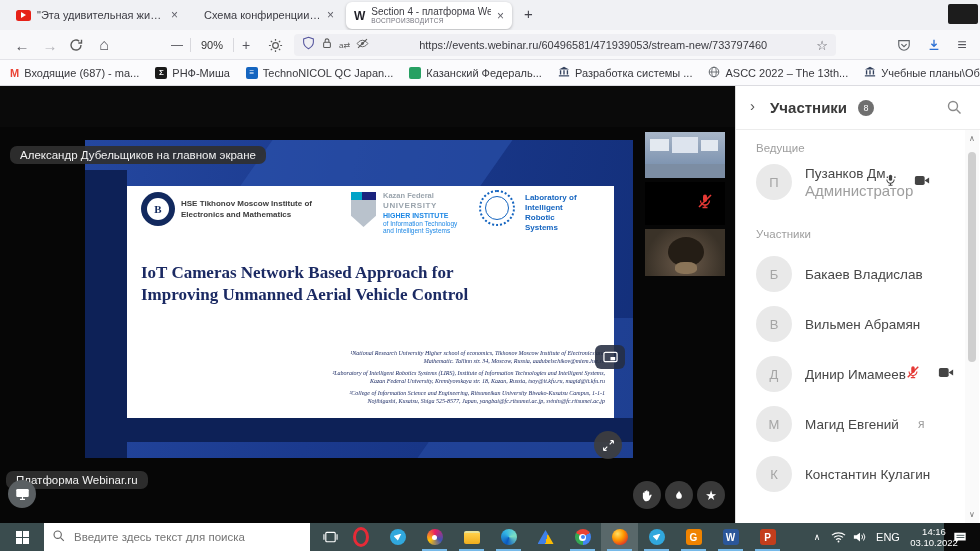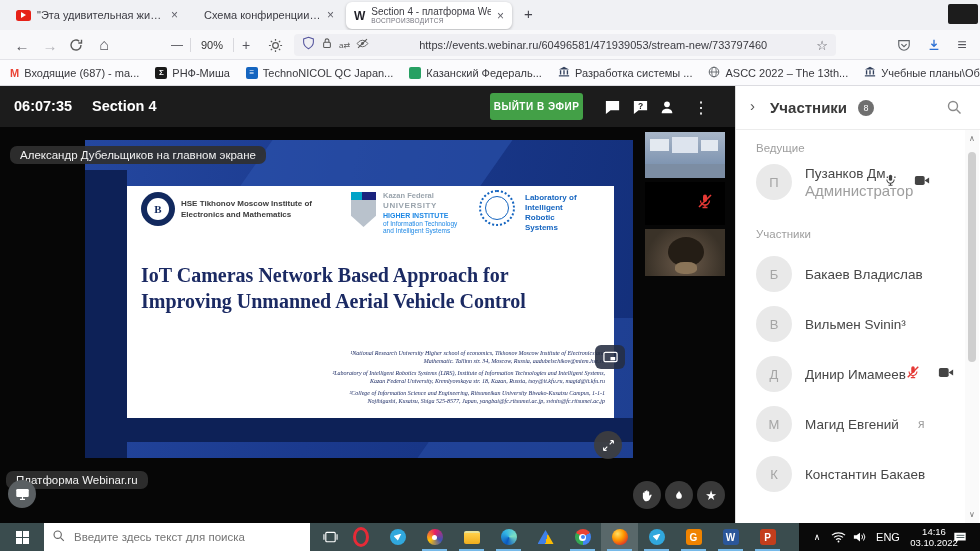--- a/index.html
+++ b/index.html
@@ -47,21 +47,21 @@
   .kfu-sh{position:absolute;left:224px;top:6px;width:25px;height:35px;background:#b9c2cc;clip-path:polygon(0 0,100% 0,100% 68%,50% 100%,0 68%);}
   .kfu-band{position:absolute;left:0;top:0;width:100%;height:8px;background:linear-gradient(90deg,#00a3c8 0 45%,#1a237e 45% 100%);}
   .kfu-tx{position:absolute;left:256px;top:6px;font-family:"Liberation Sans",sans-serif;line-height:1.15;}
   .kfu-tx .g1{font-size:7.5px;font-weight:bold;color:#9aa4ad;}
   .kfu-tx .g2{font-size:8px;font-weight:bold;color:#9aa4ad;letter-spacing:.6px;}
   .kfu-tx .b1{font-size:7px;font-weight:bold;color:#1e88e5;margin-top:2px;}
   .kfu-tx .b2{font-size:6.5px;color:#1e88e5;}
   .lirs-gear{position:absolute;left:352px;top:4px;width:36px;height:36px;border:2.5px dotted #1565c0;border-radius:50%;display:flex;align-items:center;justify-content:center;box-sizing:border-box;}
   .lirs-in{width:22px;height:22px;border:1.5px solid #1565c0;border-radius:50%;}
   .lirs-tx{position:absolute;left:398px;top:7px;font-family:"Liberation Sans",sans-serif;font-size:8px;font-weight:bold;color:#1565c0;line-height:1.25;}
-  .stitle{position:absolute;left:14px;top:76px;font-size:20px;font-weight:bold;color:#1b2a63;line-height:1.3;}
+  .stitle{position:absolute;left:14px;top:76px;font-size:17px;font-weight:bold;color:#1b2a63;line-height:1.3;}
   .authors{position:absolute;left:10px;top:160px;font-size:8.5px;font-style:italic;color:#1b2a63;line-height:1.4;}
   .authors .a0{font-weight:bold;text-decoration:underline;}
   .affils{position:absolute;left:194px;top:163px;width:284px;font-size:6px;font-style:italic;color:#1b2a63;text-align:right;line-height:1.35;}
   .affils div{margin-bottom:4px;}
   .olabel{position:absolute;background:rgba(48,48,48,.92);color:#f2f2f2;font-size:11.5px;padding:3px 10px;border-radius:7px;white-space:nowrap;}
   .thumb{position:absolute;left:645px;width:80px;overflow:hidden;background:#111;}
   .cbtn{position:absolute;width:28px;height:28px;border-radius:50%;background:rgba(62,62,62,.92);display:flex;align-items:center;justify-content:center;color:#fff;}
   .pipbtn{position:absolute;left:595px;top:218px;width:30px;height:24px;border-radius:6px;background:rgba(38,46,66,.88);display:flex;align-items:center;justify-content:center;}
   
   .sidebar{position:absolute;left:735px;top:86px;width:245px;height:437px;background:#fff;border-left:1px solid #ddd;box-sizing:border-box;}
@@ -73,21 +73,21 @@
   .av{border-radius:50%;background:#e9e9e9;color:#a5a5a5;display:flex;align-items:center;justify-content:center;width:36px;height:36px;font-size:13px;flex:0 0 auto;}
   .srow{position:absolute;left:0;width:100%;height:40px;display:flex;align-items:center;padding-left:20px;box-sizing:border-box;gap:13px;}
   .pname{font-size:13.5px;color:#474747;}
   .prole{font-size:15px;color:#9e9e9e;margin-top:1px;}
   .rowic{position:absolute;top:50%;transform:translateY(-50%);}
   .melbl{position:absolute;left:182px;font-size:12px;color:#9e9e9e;top:50%;transform:translateY(-50%);}
   .sscroll{position:absolute;right:1px;top:44px;width:14px;height:393px;background:#fafafa;}
   .sthumb{position:absolute;left:3px;top:22px;width:8px;height:210px;border-radius:4px;background:#cfcfcf;}
   .schev2{position:absolute;left:0;width:14px;text-align:center;color:#777;font-size:8px;}
   
-  .taskbar{position:absolute;left:0;top:523px;width:799px;height:28px;background:#3a4c4e;}
+  .taskbar{position:absolute;left:0;top:523px;width:944px;height:28px;background:#3a4c4e;}
   .startbtn{position:absolute;left:0;top:0;width:44px;height:28px;display:flex;align-items:center;justify-content:center;}
   .wingrid{display:grid;grid-template-columns:6px 6px;grid-template-rows:6px 6px;gap:1px;}
   .wingrid div{background:#fff;}
   .tsearch{position:absolute;left:44px;top:0;width:266px;height:28px;background:#fff;display:flex;align-items:center;padding:0 8px;box-sizing:border-box;gap:7px;}
   .tsearch input{border:none;outline:none;font-size:11.5px;color:#444;width:100%;font-family:"Liberation Sans",sans-serif;background:transparent;}
   .tcell{position:absolute;top:0;width:37px;height:28px;display:flex;align-items:center;justify-content:center;}
   .tcell.run::after{content:"";position:absolute;left:6px;bottom:0;width:25px;height:2px;background:#76b9e8;}
   .tcell.active{background:rgba(255,255,255,.16);}
   .tile{width:16px;height:16px;border-radius:3px;display:flex;align-items:center;justify-content:center;color:#fff;font-size:10px;font-weight:bold;}
   .tray{position:absolute;top:0;height:28px;display:flex;align-items:center;justify-content:center;color:#fff;}
@@ -213,43 +213,20 @@
     <span class="bm">
         <span><svg width="12" height="12" viewBox="0 0 14 13">
             <path d="M7 0.5L13 3.5H1z" fill="#33415c"></path>
             <path d="M2.2 4.5h1.6v5H2.2zM6.2 4.5h1.6v5H6.2zM10.2 4.5h1.6v5h-1.6z" fill="#33415c"></path>
             <path d="M1 11h12" stroke="#33415c" stroke-width="1.4"></path>
           </svg></span>
         <span>Учебные планы\Обр...</span>
       </span>
   </div>
 
-  <div class="whead">
-    <span class="wtimer">06:07:35</span>
-    <span class="wtitle">Section 4</span>
-    <div class="livebtn">ВЫЙТИ В ЭФИР</div>
-    <div class="hic" style="left:602px;">
-        <svg width="17" height="17" viewBox="0 0 18 18">
-          <path d="M2 2h14v10H7l-5 4z" fill="#fff"></path>
-        </svg>
-      </div>
-    <div class="hic" style="left:630px;">
-        <svg width="17" height="17" viewBox="0 0 18 18">
-          <path d="M2 2h14v10H7l-5 4z" fill="#fff"></path>
-          <text x="9" y="10.5" font-size="9" font-weight="bold" text-anchor="middle" fill="#1b1b1b">?</text>
-        </svg>
-      </div>
-    <div class="hic" style="left:657px;">
-        <svg width="16" height="16" viewBox="0 0 18 18">
-          <circle cx="9" cy="6" r="3.2" fill="#fff"></circle>
-          <path d="M3 16c0-3.3 2.7-5 6-5s6 1.7 6 5z" fill="#fff"></path>
-        </svg>
-      </div>
-    <div class="hic" style="left:691px;font-size:16px;color:#fff;">⋮</div>
-  </div>
 
   <div class="stage">
     <div class="bluepanel">
       <div class="diag1"></div>
         <div class="diag2"></div>
       <div class="navyL"></div>
         <div class="navyB"></div>
       <div class="slidecard">
         <div class="hse-circ">
             <div class="hse-in">В</div>
@@ -378,21 +355,21 @@
     </div>
 
     <div class="seclbl" style="top:142px;">Участники</div>
 
     <div class="srow" style="top:168px;">
       <div class="av">Б</div>
       <div class="pname">Бакаев Владислав</div>
     </div>
     <div class="srow" style="top:218px;">
       <div class="av">В</div>
-      <div class="pname">Вильмен Svinin³</div>
+      <div class="pname">Вильмен Абрамян</div>
     </div>
     <div class="srow" style="top:268px;">
       <div class="av">Д</div>
       <div class="pname">Динир Имамеев</div>
       <span class="rowic" style="left:170px;">
         <svg width="14" height="15" viewBox="0 0 16 16">
             <rect x="6" y="1.5" width="4" height="7.5" rx="2" fill="#e53935"></rect>
             <path d="M3.5 7.5a4.5 4.5 0 0 0 9 0" fill="none" stroke="#e53935" stroke-width="1.3"></path>
             <path d="M8 12v2.5M5.5 14.5h5" stroke="#e53935" stroke-width="1.3" fill="none"></path>
             <path d="M2 14L14 2" stroke="#e53935" stroke-width="1.6"></path>
@@ -405,21 +382,21 @@
           </svg>
       </span>
     </div>
     <div class="srow" style="top:318px;">
       <div class="av">М</div>
       <div class="pname">Магид Евгений</div>
       <span class="melbl">я</span>
     </div>
     <div class="srow" style="top:368px;">
       <div class="av">К</div>
-      <div class="pname">Константин Бакаев</div>
+      <div class="pname">Константин Кулагин</div>
     </div>
 
     <div class="sscroll">
       <span class="schev2" style="top:4px;">∧</span>
       <div class="sthumb"></div>
       <span class="schev2" style="bottom:4px;">∨</span>
     </div>
   </div>
 
   <div class="taskbar">

